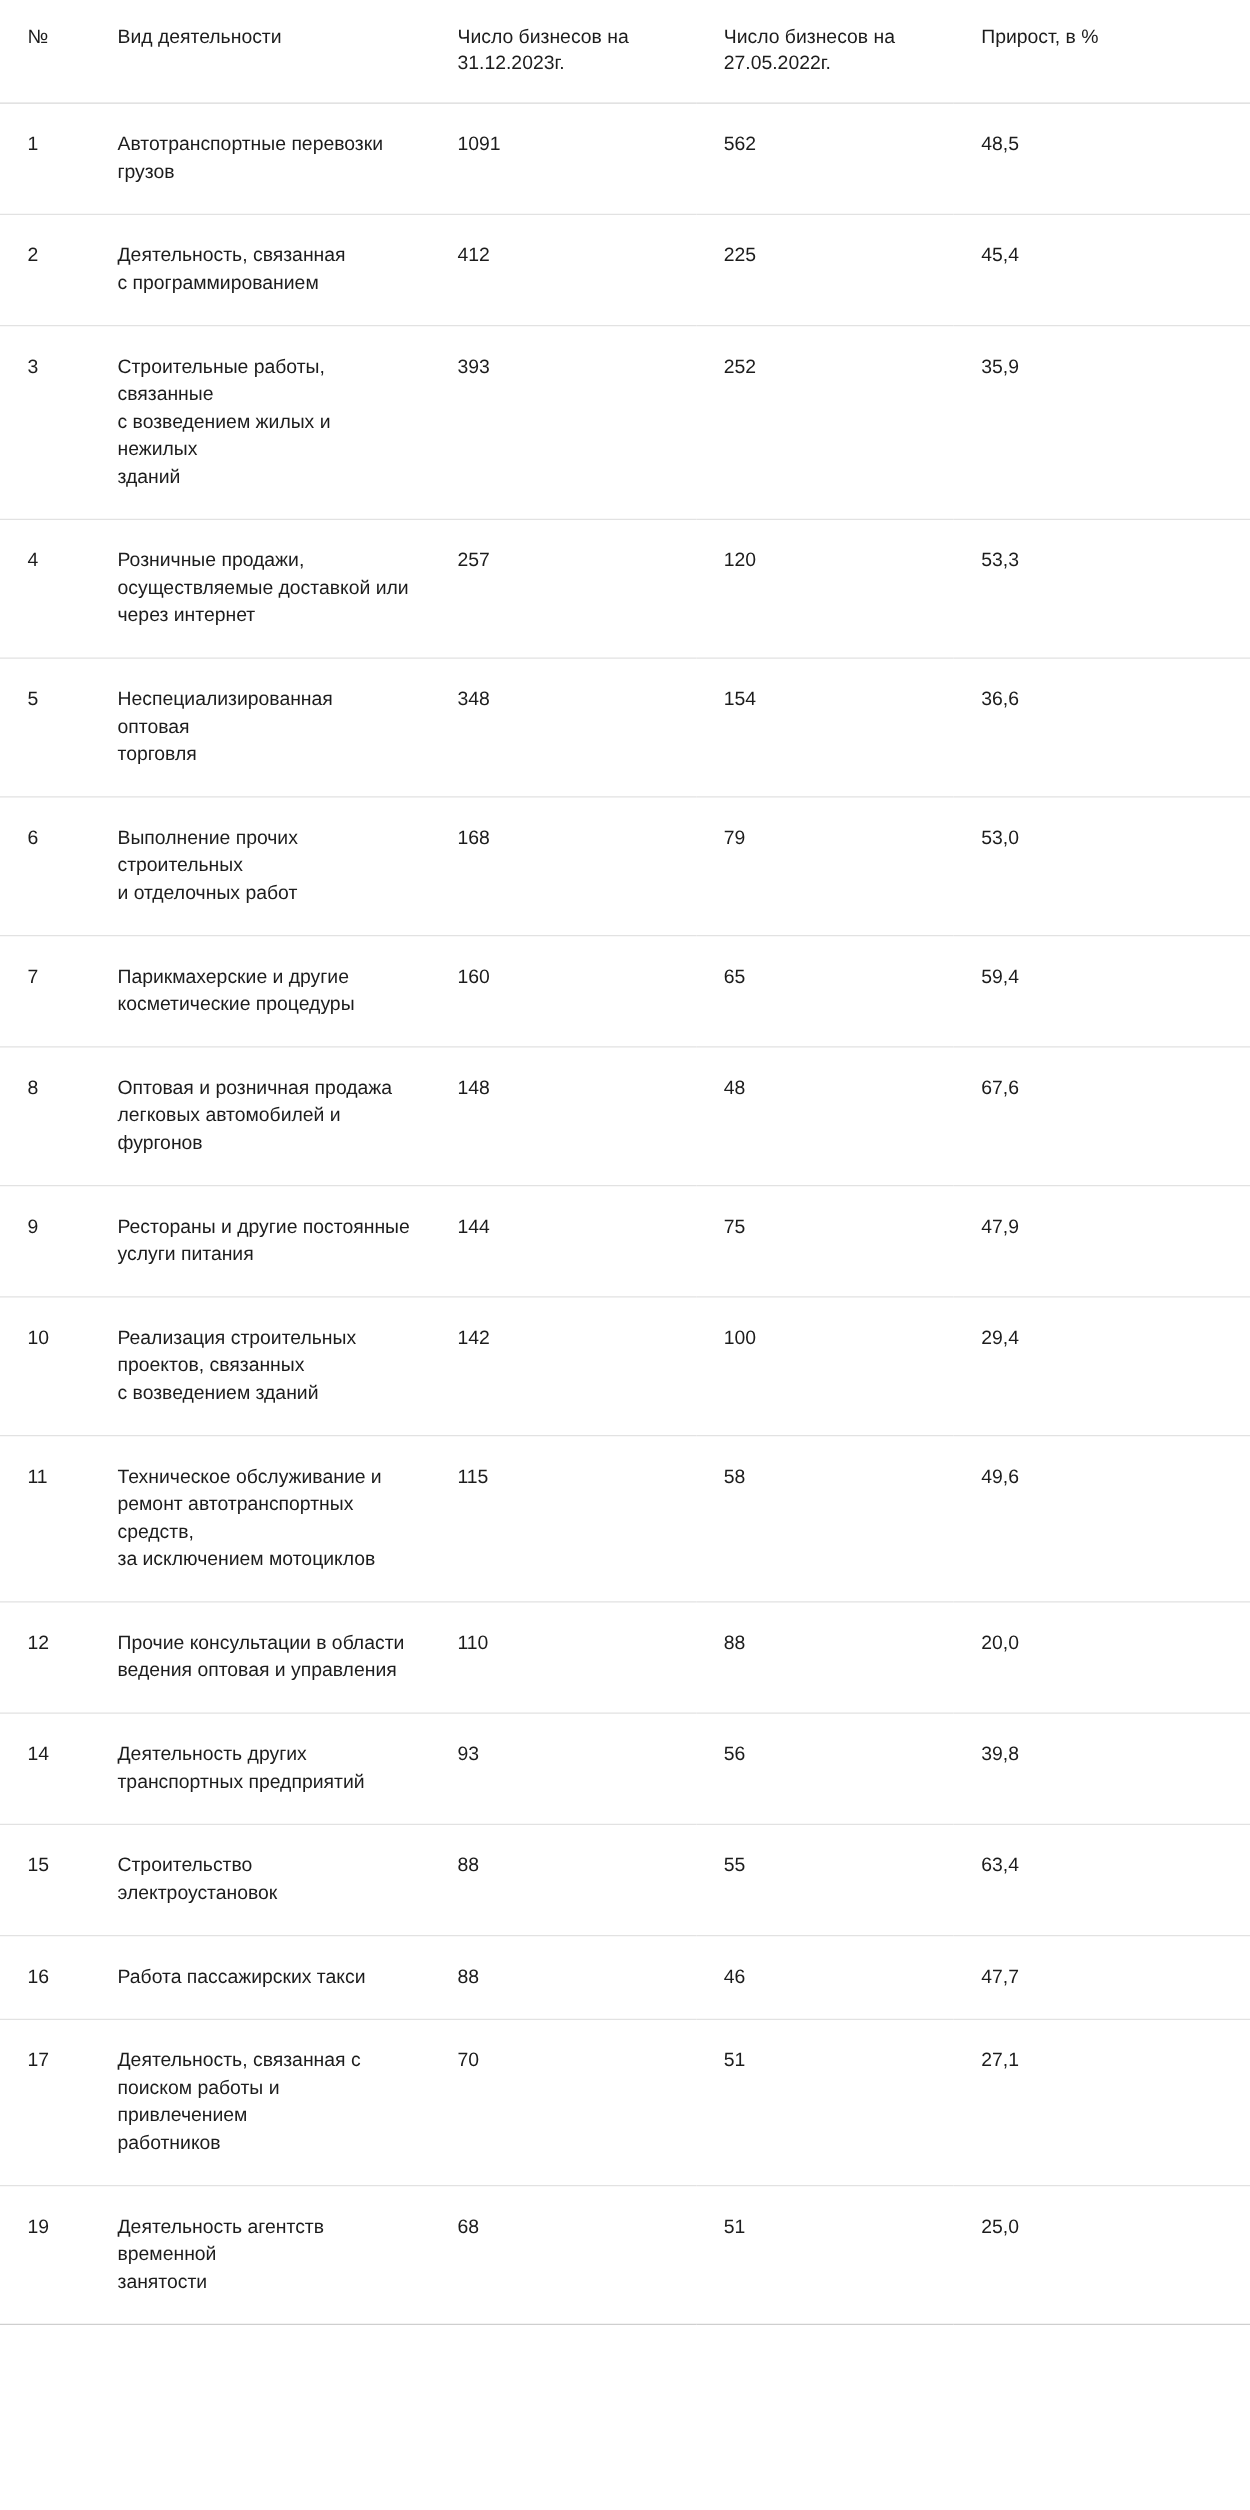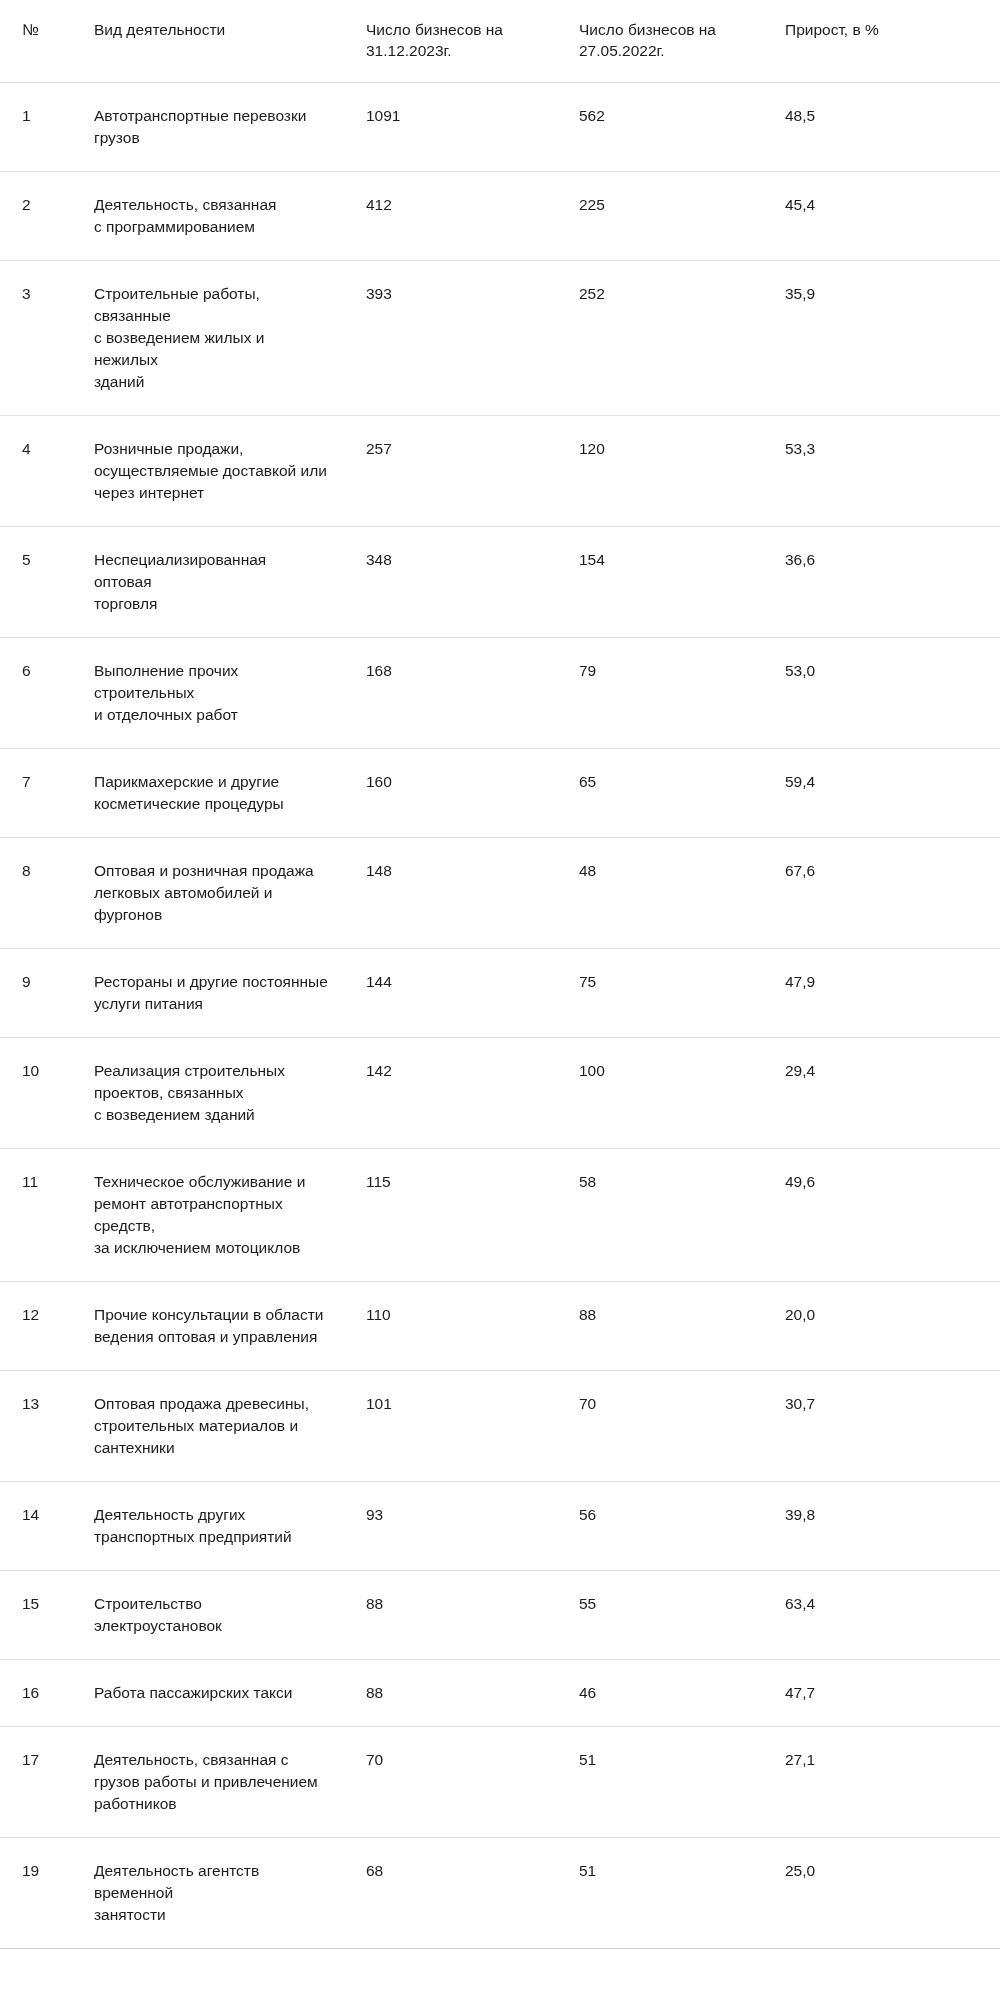--- a/index.html
+++ b/index.html
@@ -179,29 +179,20 @@
         </tr>
         <tr>
           <td class="cell-num">12</td>
           <td class="cell-activity">Прочие консультации в области
 ведения оптовая и управления</td>
           <td class="cell-val">110</td>
           <td class="cell-val">88</td>
           <td class="cell-val">20,0</td>
         </tr>
         <tr>
-          <td class="cell-num">13</td>
-          <td class="cell-activity">Оптовая продажа древесины,
-строительных материалов и
-сантехники</td>
-          <td class="cell-val">101</td>
-          <td class="cell-val">70</td>
-          <td class="cell-val">30,7</td>
-        </tr>
-        <tr>
           <td class="cell-num">14</td>
           <td class="cell-activity">Деятельность других
 транспортных предприятий</td>
           <td class="cell-val">93</td>
           <td class="cell-val">56</td>
           <td class="cell-val">39,8</td>
         </tr>
         <tr>
           <td class="cell-num">15</td>
           <td class="cell-activity">Строительство электроустановок</td>
@@ -212,21 +203,21 @@
         <tr>
           <td class="cell-num">16</td>
           <td class="cell-activity">Работа пассажирских такси</td>
           <td class="cell-val">88</td>
           <td class="cell-val">46</td>
           <td class="cell-val">47,7</td>
         </tr>
         <tr>
           <td class="cell-num">17</td>
           <td class="cell-activity">Деятельность, связанная с
-грузов работы и привлечением
+поиском работы и привлечением
 работников</td>
           <td class="cell-val">70</td>
           <td class="cell-val">51</td>
           <td class="cell-val">27,1</td>
         </tr>
         <tr>
           <td class="cell-num">19</td>
           <td class="cell-activity">Деятельность агентств временной
 занятости</td>
           <td class="cell-val">68</td>

